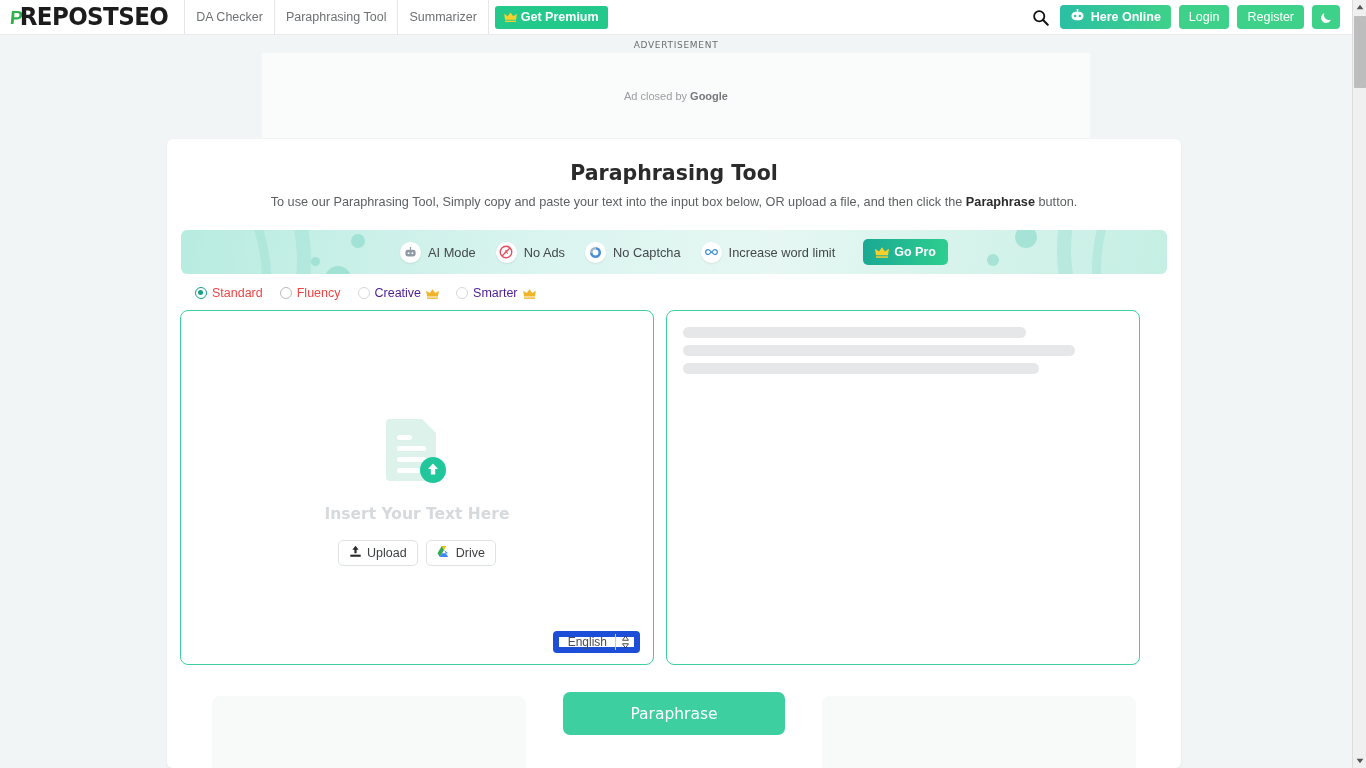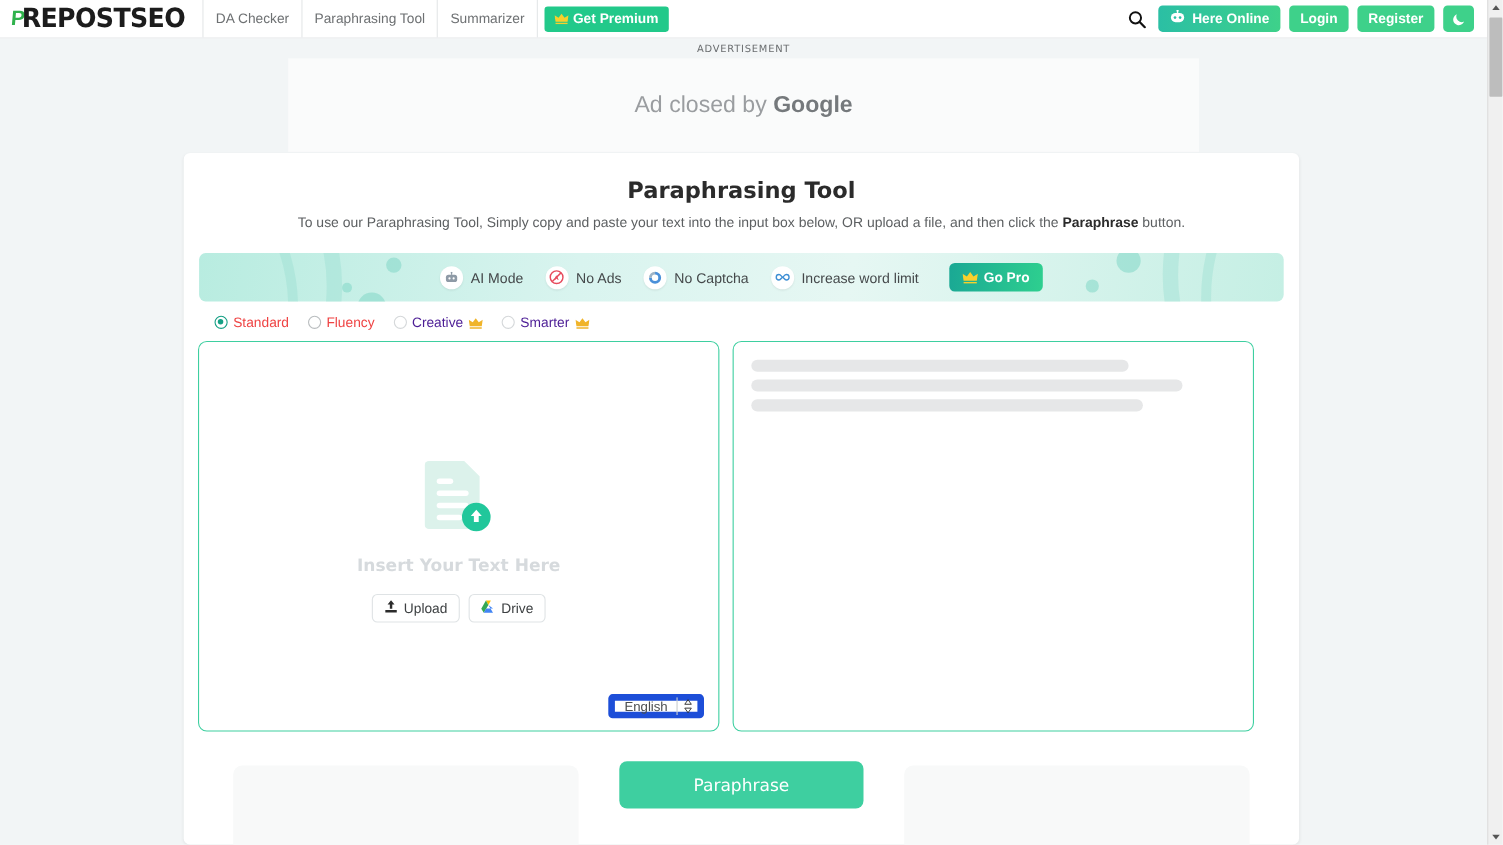--- a/index.html
+++ b/index.html
@@ -71,41 +71,41 @@
   }
   .pill {
     height: 24px; border-radius: 4px; color: #fff;
     font-size: 12.5px; display: flex; align-items: center;
     padding: 0 10px; cursor: pointer; white-space: nowrap;
   }
   .pill-chat {
     background: linear-gradient(90deg,#2bbfa4,#3ed18a);
     gap: 6px; font-weight: bold;
   }
-  .pill-login, .pill-register { background: #3ed18a; font-weight: bold; }
+  .pill-login, .pill-register { background: #3ed18a; font-weight: normal; }
   .pill-moon {
     background: #3ed18a; width: 28px; justify-content: center;
     font-size: 13px; padding: 0;
   }
 
   
   .ad-wrap {
     width: 1352px; background: #f2f5f6;
     padding-top: 5px; text-align: center;
   }
   .ad-label {
     font-size: 9px; color: #6a6d6f; letter-spacing: 0.7px;
     font-family: "DejaVu Sans", sans-serif;
   }
   .ad-box {
     width: 828px; height: 85px; margin: 3px auto 0;
     background: #fafbfb;
     display: flex; align-items: center; justify-content: center;
   }
-  .ad-text { font-size: 21px; color: #9a9da0; }
+  .ad-text { font-size: 11px; color: #9a9da0; }
   .ad-text b { color: #75797c; font-weight: bold; }
 
   
   .card {
     position: absolute; left: 167px; top: 139px;
     width: 1014px; height: 629px;
     background: #fff; border-radius: 6px;
     box-shadow: 0 1px 3px rgba(0,0,0,0.06);
     overflow: hidden;
   }

